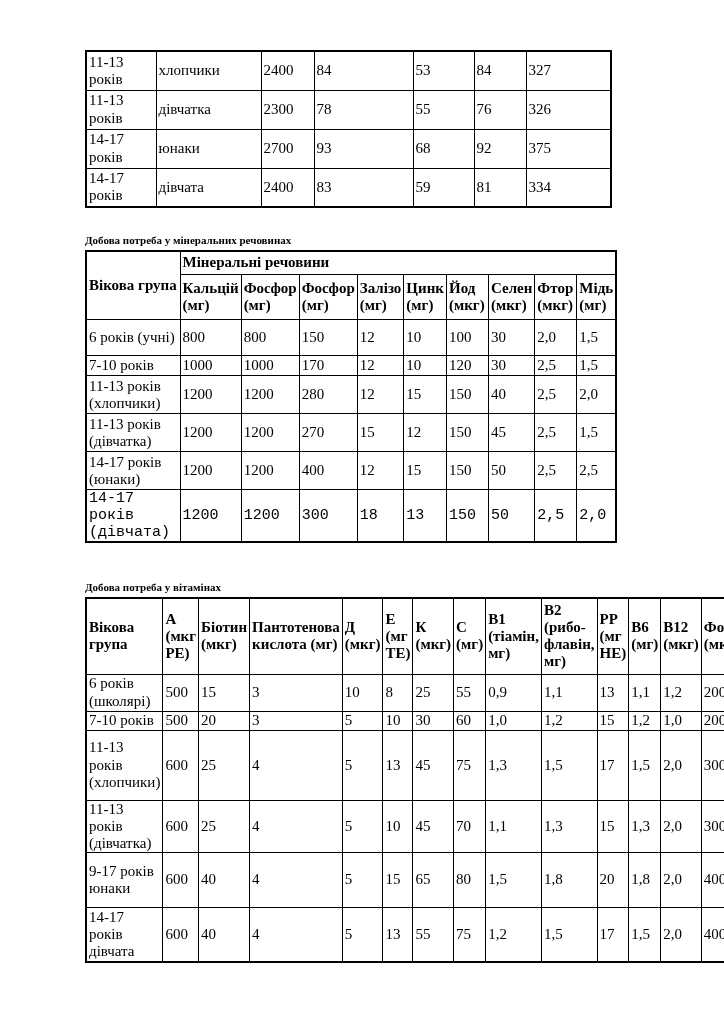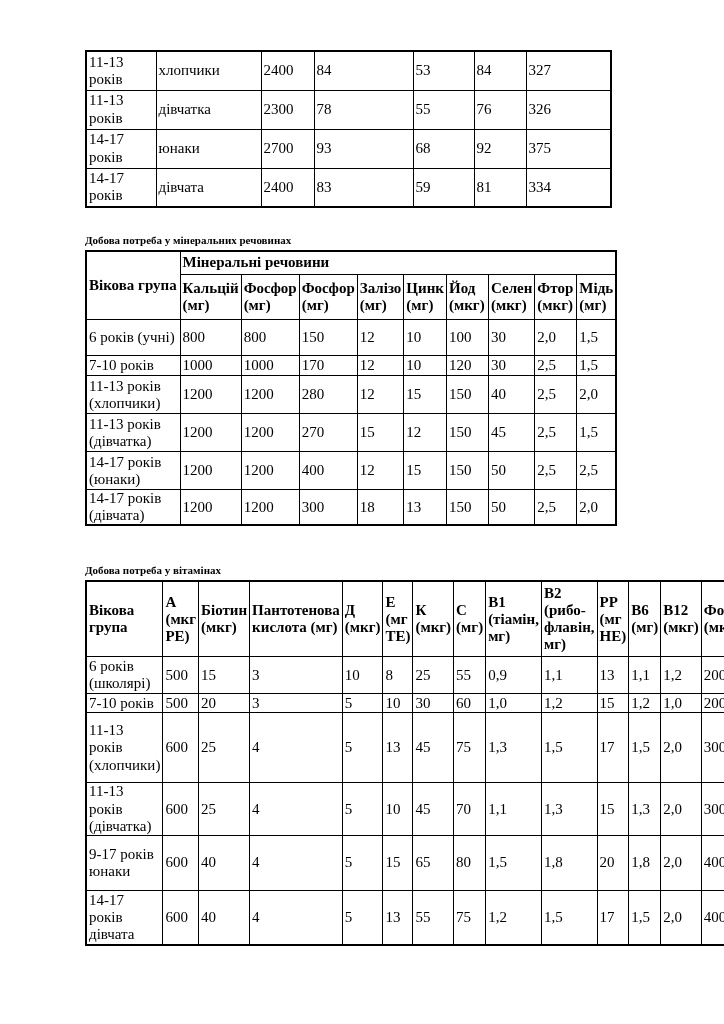--- a/index.html
+++ b/index.html
@@ -188,21 +188,21 @@
           <td>1200</td>
           <td>1200</td>
           <td>400</td>
           <td>12</td>
           <td>15</td>
           <td>150</td>
           <td>50</td>
           <td>2,5</td>
           <td>2,5</td>
         </tr>
-        <tr style="height: 24px;">
+        <tr style="height: 24px; font-family: Liberation Mono, monospace;">
           <td>14-17 років (дівчата)</td>
           <td>1200</td>
           <td>1200</td>
           <td>300</td>
           <td>18</td>
           <td>13</td>
           <td>150</td>
           <td>50</td>
           <td>2,5</td>
           <td>2,0</td>

